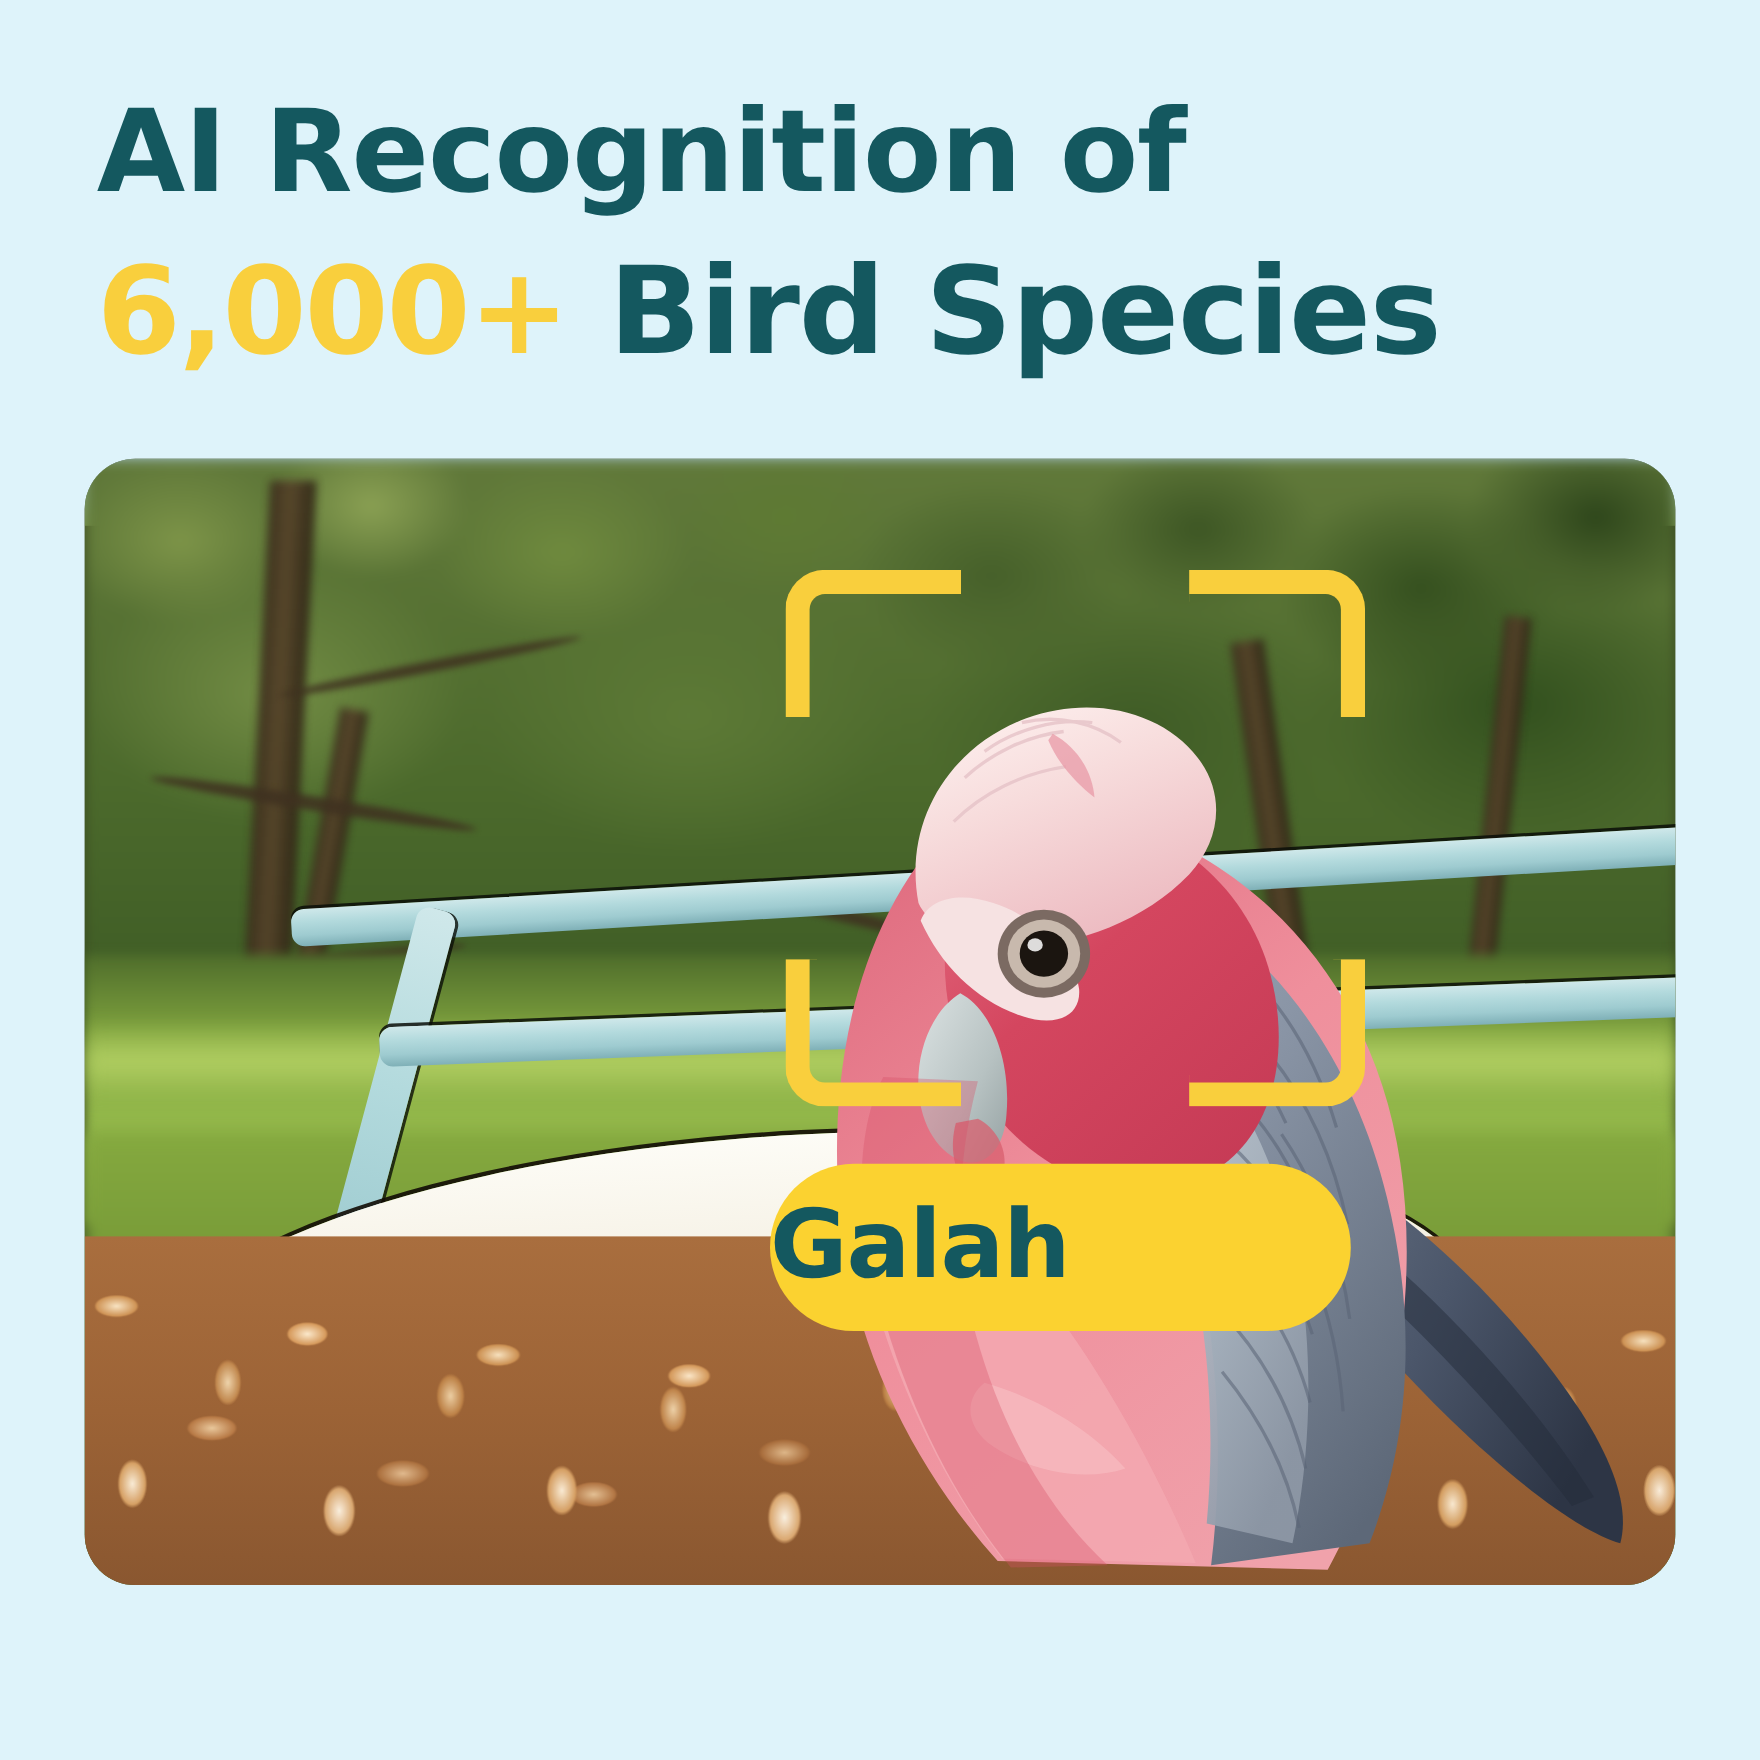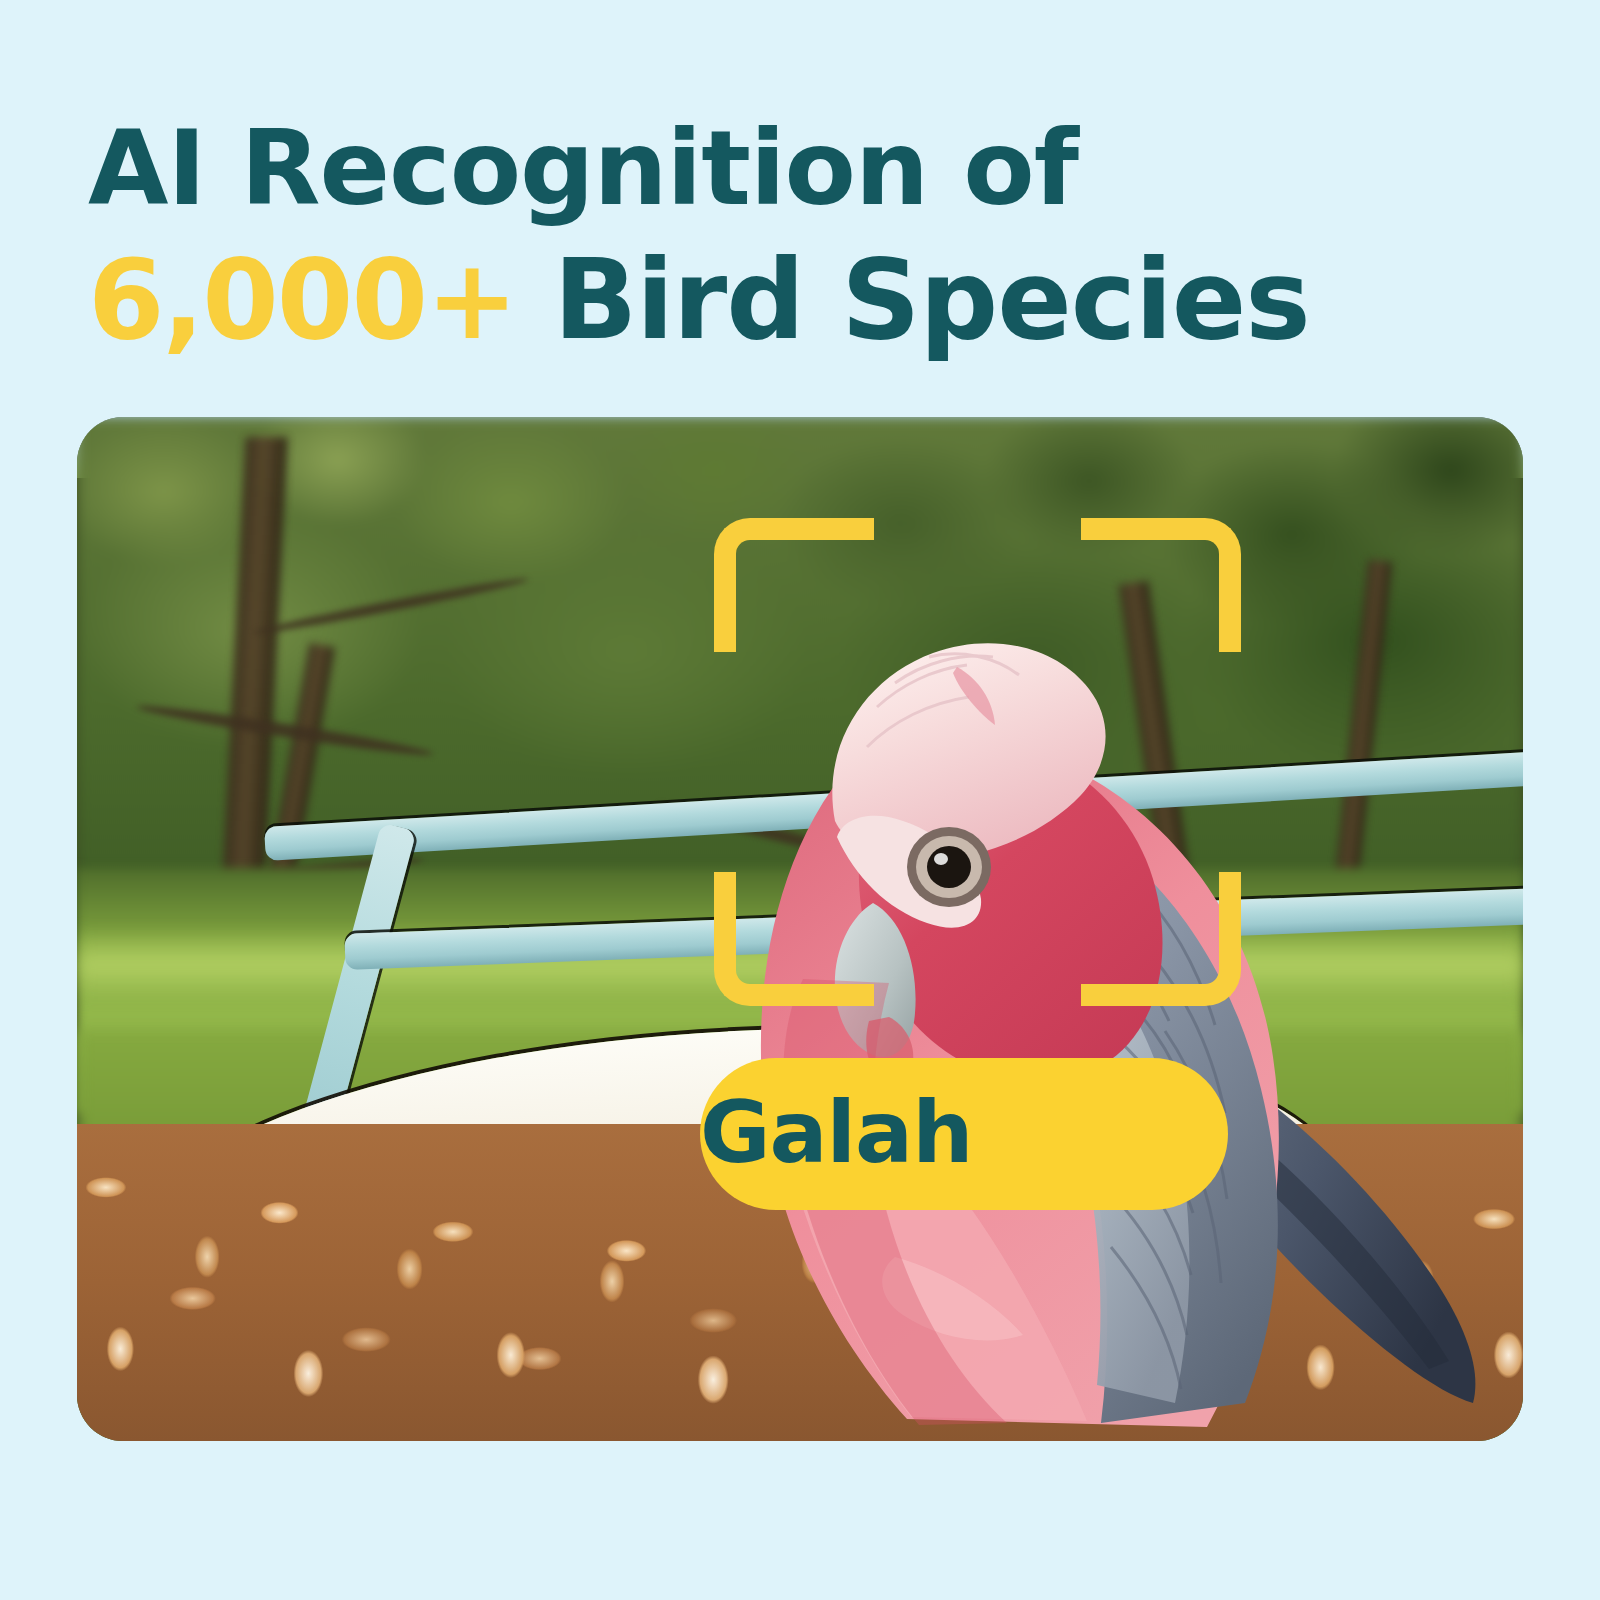--- a/index.html
+++ b/index.html
@@ -13,33 +13,33 @@
     height: 1600px;
     background: #def3fa;
     overflow: hidden;
     font-family: "DejaVu Sans", sans-serif;
   }
 
   
   .headline {
     position: absolute;
     left: 88px;
-    top: 102px;
+    top: 72px;
     width: 1430px;
   }
   .headline-line {
     font-family: "DejaVu Sans", sans-serif;
     font-weight: 700;
     font-size: 104px;
     line-height: 132px;
     letter-spacing: -1px;
     color: #14585f;
     white-space: nowrap;
   }
-  .headline-line.l2 { font-size: 110px; }
+  .headline-line.l2 { font-size: 110px; margin-top: 13px; }
   .hl-accent {
     color: #f9cf3d;
     font-weight: 700;
     letter-spacing: -2px;
   }
 
   
   .photo-card {
     position: absolute;
     left: 77px;

